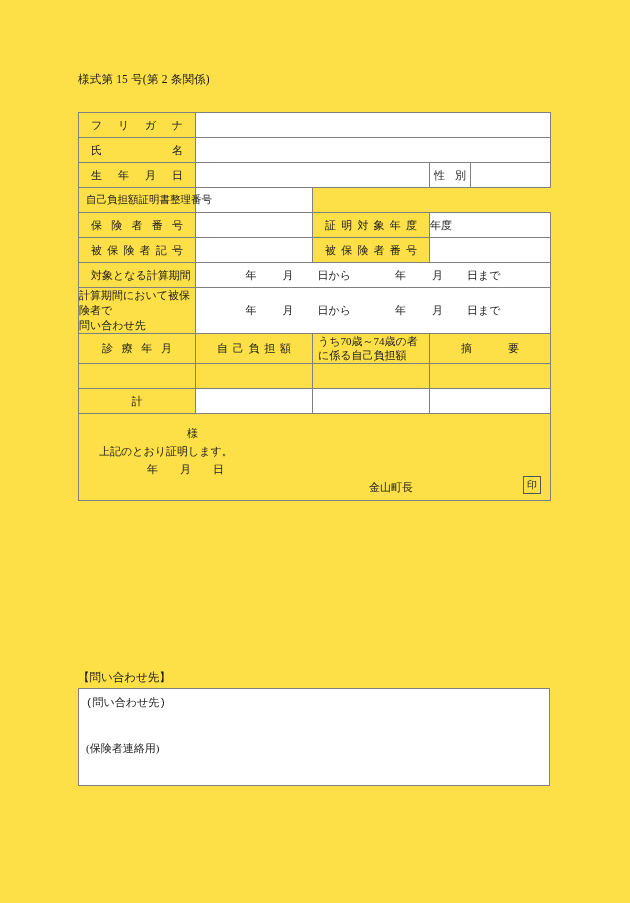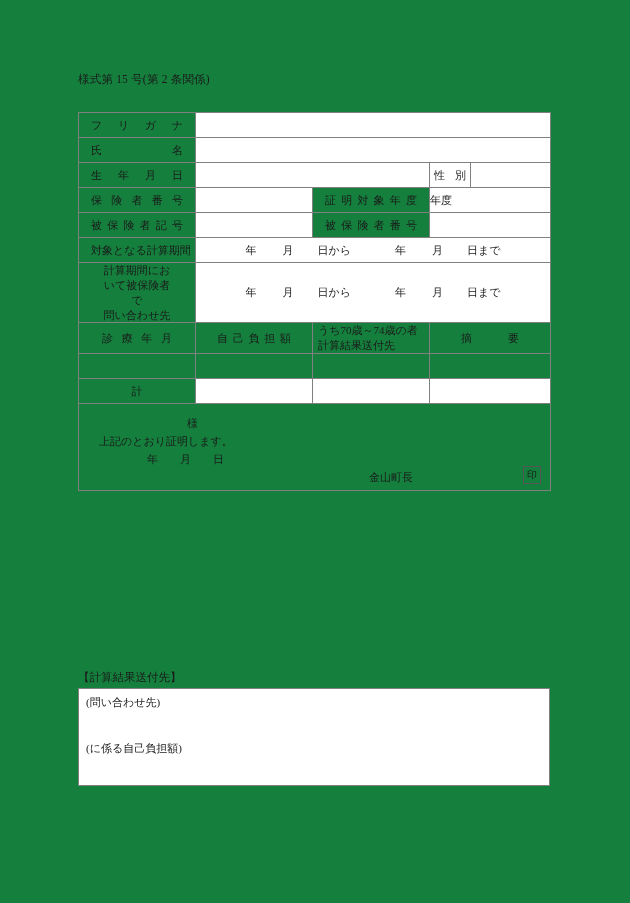--- a/index.html
+++ b/index.html
@@ -14,21 +14,21 @@
     position: relative;
     font-family: "Liberation Serif", "DejaVu Serif", serif;
     color: #1a1a1a;
     -webkit-font-smoothing: antialiased;
   }
   .page {
     position: absolute;
     left: 0; top: 0;
     width: 630px;
     height: 903px;
-    background: #15803d;
+    background: #fde047;
     overflow: hidden;
   }
 
   
   .form-no {
     position: absolute;
     left: 78px;
     top: 72px;
     font-size: 11.5px;
     letter-spacing: 0.2px;
@@ -90,23 +90,23 @@
     justify-content: center;
     white-space: nowrap;
     font-size: 11px;
   }
   .period .seg { display: inline-block; }
   .period .gap-s { display: inline-block; width: 26px; }
   .period .gap-m { display: inline-block; width: 24px; }
   .period .gap-l { display: inline-block; width: 44px; }
 
   .two-line {
-    padding: 0 20px !important;
+    padding: 0 0 !important;
     line-height: 1.25;
-    text-align: center;
+    text-align: left;
     font-size: 10.5px;
   }
   .hdr-2line {
     padding: 0 5px !important;
     line-height: 1.25;
     text-align: left;
     font-size: 10.5px;
   }
 
   .body-cell { height: 196px; vertical-align: top; }
@@ -172,21 +172,21 @@
     height: 96px;
     border: 1px solid #808080;
     background: #ffffff;
   }
   .contact-line {
     position: absolute;
     left: 7px;
     font-size: 11px;
     white-space: nowrap;
   }
-  .contact-line.one { top: 6px; }
+  .contact-line.one { top: 6px; font-family: Liberation Mono, monospace; }
   .contact-line.two { top: 52px; }
 </style>
 </head>
 <body>
 
 <div class="page">
 
   <div class="form-no">様式第 15 号(第 2 条関係)</div>
 
   <table class="main-table">
@@ -240,20 +240,28 @@
                       <span>別</span>
                 </span>
               </td>
               <td style="border:none"></td>
             </tr>
           </tbody>
             </table>
         </td>
       </tr>
 
+      <tr>
+        <td class="lbl" colspan="1" style="white-space:nowrap">
+          <span style="display:block;text-align:center;font-size:10.5px;padding:0 2px">自己負担額証明書整理番号</span>
+        </td>
+        <td class="val"></td>
+        <td style="border:none"></td>
+        <td style="border:none"></td>
+      </tr>
 
       <tr>
         <td class="lbl">
           <span class="spread">
             <span>保</span>
               <span>険</span>
               <span>者</span>
               <span>番</span>
               <span>号</span>
           </span>
@@ -365,21 +373,21 @@
           <span class="spread" style="padding:0 16px">
             <span>自</span>
               <span>己</span>
               <span>負</span>
               <span>担</span>
               <span>額</span>
           </span>
         </td>
         <td class="hdr-2line tall-3">
           <div>うち70歳～74歳の者</div>
-          <div>計算結果送付先</div>
+          <div>に係る自己負担額</div>
         </td>
         <td class="lbl tall-3">
           <span class="spread" style="padding:0 26px">
             <span>摘</span>
               <span>要</span>
           </span>
         </td>
       </tr>
 
       <tr>
@@ -406,19 +414,19 @@
             </div>
             <div class="cert-issuer">金山町長</div>
             <div class="seal-box">印</div>
           </div>
         </td>
       </tr>
 
     </tbody>
   </table>
 
-  <div class="insurer-label">【計算結果送付先】</div>
+  <div class="insurer-label">【問い合わせ先】</div>
   <div class="contact-box">
     <div class="contact-line one">(問い合わせ先)</div>
-    <div class="contact-line two">(に係る自己負担額)</div>
+    <div class="contact-line two">(保険者連絡用)</div>
   </div>
 
 </div>
 
 </body></html>

